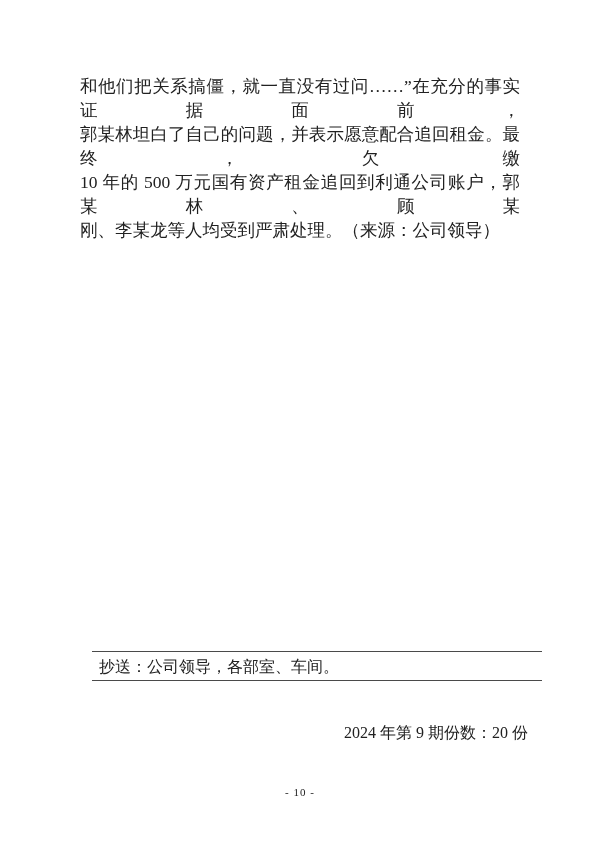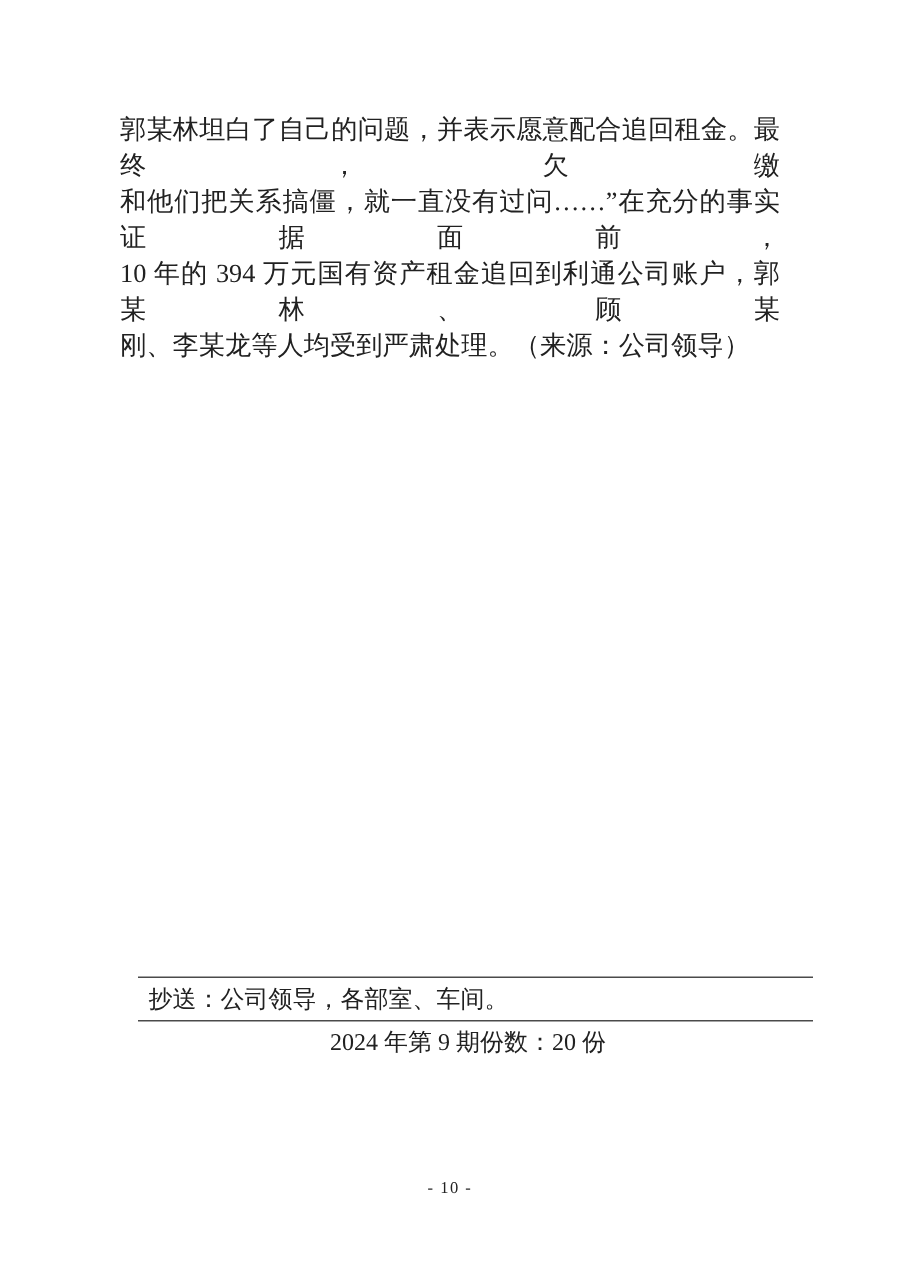--- a/index.html
+++ b/index.html
@@ -45,43 +45,44 @@
     font-size: 16px;
     line-height: 1;
   }
   .cc-row {
     border-top: 1px solid var(--rule-color);
     border-bottom: 1px solid var(--rule-color);
     padding: 7px 0 5px 7px;
   }
   .issue-row {
     display: flex;
-    justify-content: center;
+    justify-content: flex-end;
     align-items: baseline;
     padding: 7px 14px 0 4px;
+    margin-top: 37px;
   }
   .page-number {
     position: absolute;
     left: 0;
     top: 786px;
     width: 600px;
     text-align: center;
     font-size: 11px;
     letter-spacing: 1px;
   }
 </style>
 </head>
 <body>
 
 <div class="page">
 
   <div class="body-text">
+    <div class="bline jfull">和他们把关系搞僵，就一直没有过问……”在充分的事实证据面前，</div>
     <div class="bline jfull">郭某林坦白了自己的问题，并表示愿意配合追回租金。最终，欠缴</div>
-    <div class="bline jfull">和他们把关系搞僵，就一直没有过问……”在充分的事实证据面前，</div>
-    <div class="bline jfull">10 年的 394 万元国有资产租金追回到利通公司账户，郭某林、顾某</div>
+    <div class="bline jfull">10 年的 500 万元国有资产租金追回到利通公司账户，郭某林、顾某</div>
     <div class="bline">刚、李某龙等人均受到严肃处理。（来源：公司领导）</div>
   </div>
 
   <div class="footer">
     <div class="cc-row">
       <span>抄送：公司领导，各部室、车间。</span>
     </div>
     <div class="issue-row">
       <span>2024 年第 9 期</span>
       <span>份数：20 份</span>

